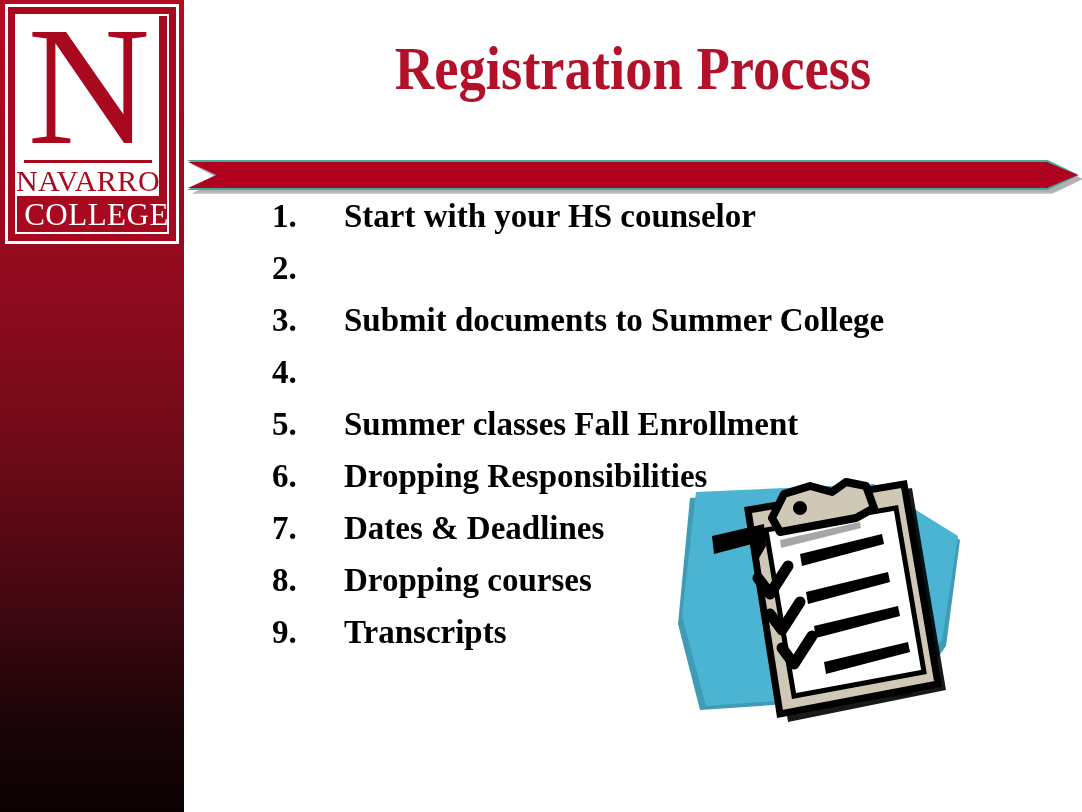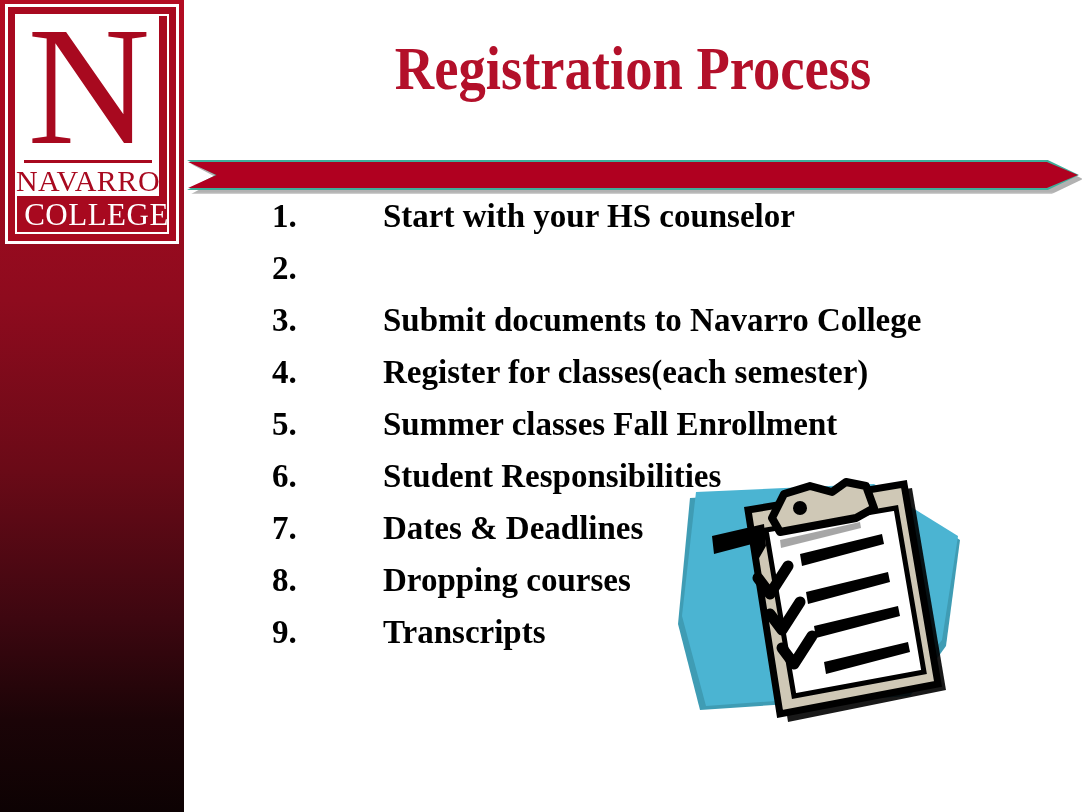--- a/index.html
+++ b/index.html
@@ -176,21 +176,20 @@
     color: #000000;
   }
   .list-num {
     width: 72px;
     flex: 0 0 72px;
     text-align: left;
   }
   .list-text {
     flex: 1 1 auto;
     white-space: nowrap;
-    margin-left: 39px;
   }
 
   
   #clipart {
     position: absolute;
     left: 660px;
     top: 474px;
     width: 310px;
     height: 250px;
   }
@@ -227,36 +226,35 @@
       <span class="list-num">1.</span>
       <span class="list-text">Start with your HS counselor</span>
     </div>
 
     <div class="list-row">
       <span class="list-num">2.</span>
     </div>
 
     <div class="list-row">
       <span class="list-num">3.</span>
-      <span class="list-text">Submit documents to Navarro College</span>
+      <span class="list-text">Submit documents to Summer College</span>
     </div>
 
     <div class="list-row">
       <span class="list-num">4.</span>
-      <span class="list-text">Register for classes(each semester)</span>
     </div>
 
     <div class="list-row">
       <span class="list-num">5.</span>
       <span class="list-text">Summer classes Fall Enrollment</span>
     </div>
 
     <div class="list-row">
       <span class="list-num">6.</span>
-      <span class="list-text">Student Responsibilities</span>
+      <span class="list-text">Dropping Responsibilities</span>
     </div>
 
     <div class="list-row">
       <span class="list-num">7.</span>
       <span class="list-text">Dates &amp; Deadlines</span>
     </div>
 
     <div class="list-row">
       <span class="list-num">8.</span>
       <span class="list-text">Dropping courses</span>

